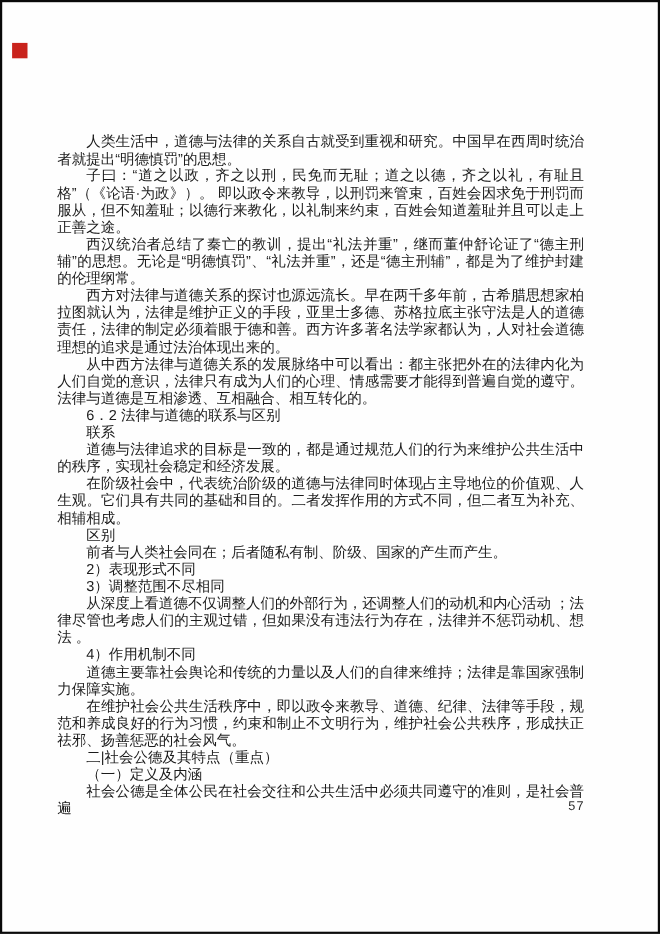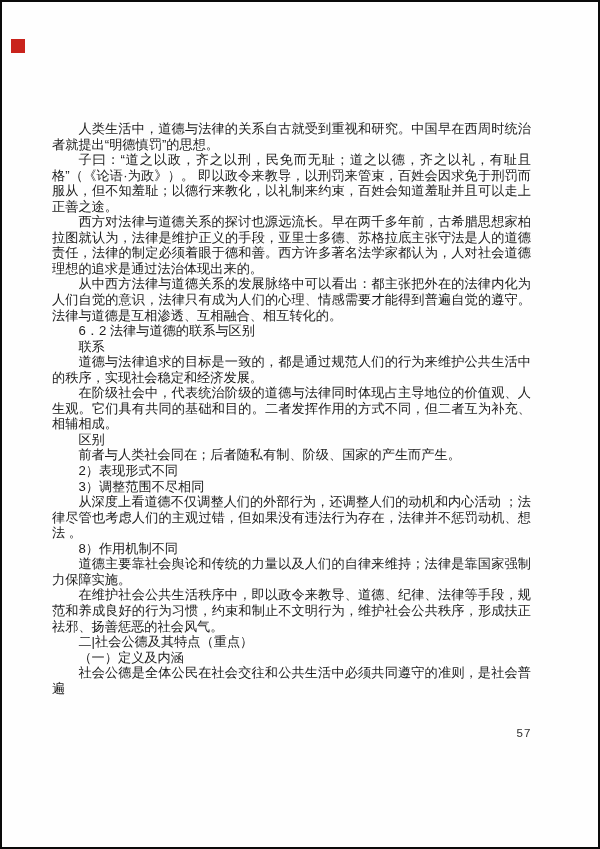--- a/index.html
+++ b/index.html
@@ -56,32 +56,33 @@
 </head>
 <body>
 
 <div class="page">
 
   <div class="red-marker" style="background-color: rgb(201, 35, 28);"></div>
 
   <div class="text-block">
       <p>人类生活中，道德与法律的关系自古就受到重视和研究。中国早在西周时统治者就提出“明德慎罚”的思想。</p>
       <p>子曰：“道之以政，齐之以刑，民免而无耻；道之以德，齐之以礼，有耻且格”（《论语·为政》）。 即以政令来教导，以刑罚来管束，百姓会因求免于刑罚而服从，但不知羞耻；以德行来教化，以礼制来约束，百姓会知道羞耻并且可以走上正善之途。</p>
+      <p>西汉统治者总结了秦亡的教训，提出“礼法并重”，继而董仲舒论证了“德主刑辅”的思想。无论是“明德慎罚”、“礼法并重”，还是“德主刑辅”，都是为了维护封建的伦理纲常。</p>
       <p>西方对法律与道德关系的探讨也源远流长。早在两千多年前，古希腊思想家柏拉图就认为，法律是维护正义的手段，亚里士多德、苏格拉底主张守法是人的道德责任，法律的制定必须着眼于德和善。西方许多著名法学家都认为，人对社会道德理想的追求是通过法治体现出来的。</p>
       <p>从中西方法律与道德关系的发展脉络中可以看出：都主张把外在的法律内化为人们自觉的意识，法律只有成为人们的心理、情感需要才能得到普遍自觉的遵守。法律与道德是互相渗透、互相融合、相互转化的。</p>
       <p>6．2 法律与道德的联系与区别</p>
       <p>联系</p>
       <p>道德与法律追求的目标是一致的，都是通过规范人们的行为来维护公共生活中的秩序，实现社会稳定和经济发展。</p>
       <p>在阶级社会中，代表统治阶级的道德与法律同时体现占主导地位的价值观、人生观。它们具有共同的基础和目的。二者发挥作用的方式不同，但二者互为补充、相辅相成。</p>
       <p>区别</p>
       <p>前者与人类社会同在；后者随私有制、阶级、国家的产生而产生。</p>
       <p>2）表现形式不同</p>
       <p>3）调整范围不尽相同</p>
       <p>从深度上看道德不仅调整人们的外部行为，还调整人们的动机和内心活动 ；法律尽管也考虑人们的主观过错，但如果没有违法行为存在，法律并不惩罚动机、想法 。</p>
-      <p>8）作用机制不同</p>
+      <p>4）作用机制不同</p>
       <p>道德主要靠社会舆论和传统的力量以及人们的自律来维持；法律是靠国家强制力保障实施。</p>
       <p>在维护社会公共生活秩序中，即以政令来教导、道德、纪律、法律等手段，规范和养成良好的行为习惯，约束和制止不文明行为，维护社会公共秩序，形成扶正祛邪、扬善惩恶的社会风气。</p>
       <p>二|社会公德及其特点（重点）</p>
       <p>（一）定义及内涵</p>
       <p>社会公德是全体公民在社会交往和公共生活中必须共同遵守的准则，是社会普遍</p>
     </div>
 
   <div class="page-number">57</div>
 
 </div>

